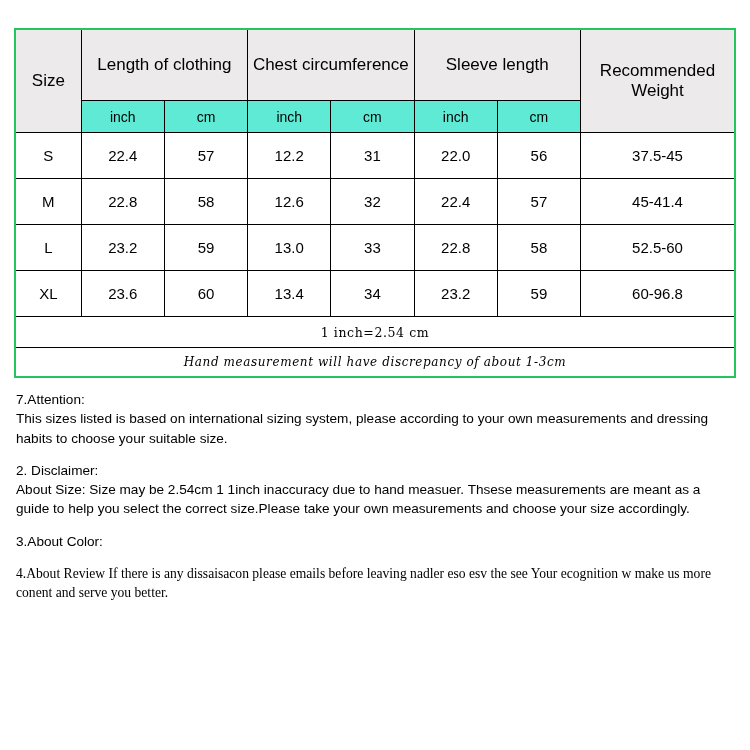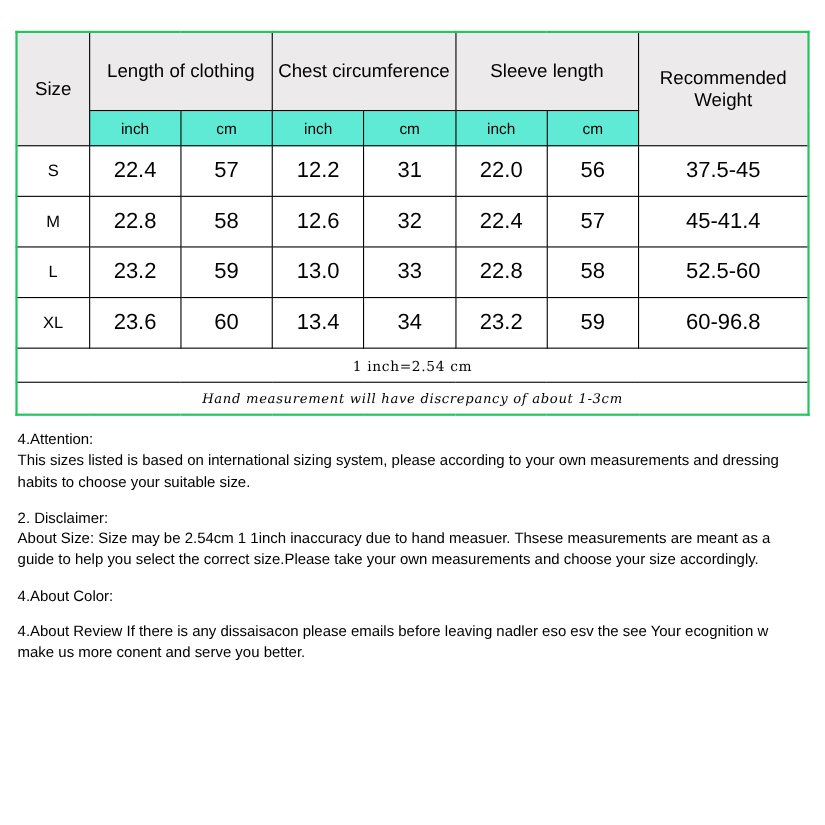--- a/index.html
+++ b/index.html
@@ -45,21 +45,21 @@
     background: #eceaea;
     font-size: 17px;
     font-weight: bold;
   }
   .hdr-unit {
     background: #5eead4;
     font-size: 14px;
     height: 29px;
   }
   .data-cell {
-    font-size: 20px;
+    font-size: 15px;
     height: 43px;
   }
   .data-cell.size-label {
     font-size: 15px;
   }
   .note-row td {
     font-family: "DejaVu Serif", "Liberation Serif", serif;
     font-size: 12.5px;
     letter-spacing: 0.6px;
     height: 28px;
@@ -74,20 +74,21 @@
     margin-top: 12px;
     font-size: 13.6px;
     line-height: 1.42;
     padding: 0 2px;
   }
   .notes p {
     margin: 0 0 13px 0;
   }
   .notes p:last-child {
     margin-bottom: 0;
+    font-family: Liberation Serif, serif;
   }
   .col-size { width: 66px; }
   .col-num  { width: 83px; }
   .col-rec  { width: 154px; }
 </style>
 </head>
 <body>
 
 <div class="page">
 
@@ -165,28 +166,28 @@
         <td colspan="8">1 inch=2.54 cm</td>
       </tr>
       <tr class="note-row small">
         <td colspan="8">Hand measurement will have discrepancy of about 1-3cm</td>
       </tr>
     </tbody>
   </table>
 
   <div class="notes">
     <p>
-      <span>4.Attention:</span><br>
+      <span>7.Attention:</span><br>
       <span>This sizes listed is based on international sizing system, please according to your own measurements and dressing   habits to choose your suitable size.</span>
     </p>
     <p>
       <span>2. Disclaimer:</span><br>
       <span>About Size: Size may be 2.54cm 1 1inch inaccuracy due to hand measuer. Thsese measurements are meant as a   guide to help you select the correct size.Please take your own measurements and choose your size accordingly.</span>
     </p>
     <p>
-      <span>4.About Color:</span><br>
+      <span>3.About Color:</span><br>
     </p>
     <p>
       <span>4.About Review If there is any dissaisacon please emails before leaving nadler eso esv the see Your ecognition w   make us more conent and serve you better.</span>
     </p>
   </div>
 
 </div>
 
 </body></html>

